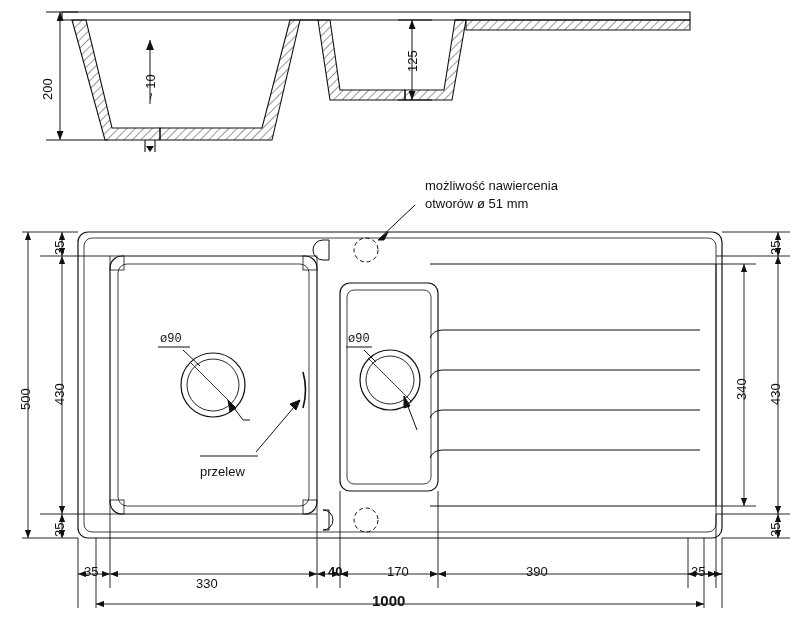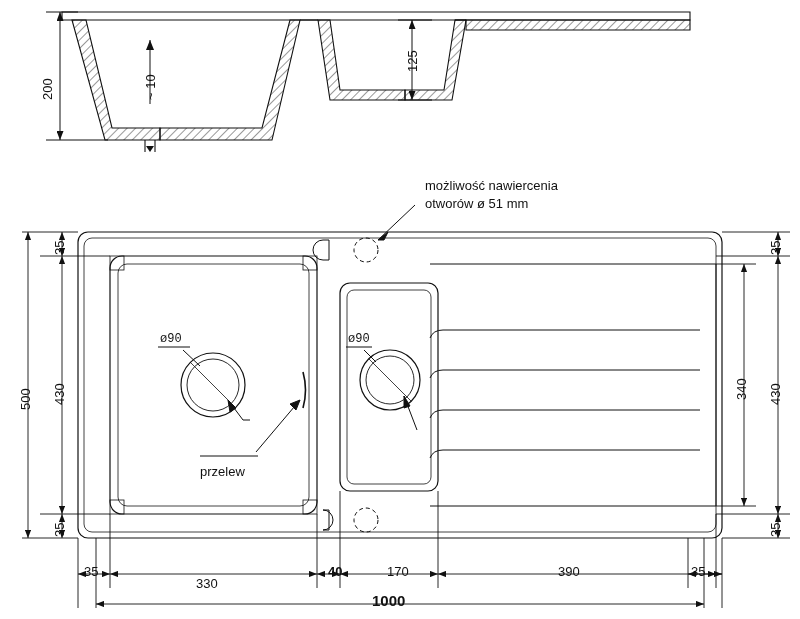--- a/index.html
+++ b/index.html
@@ -226,17 +226,17 @@
 
   <div class="lbl vert" style="left:768px; top:255px;">35</div>
   <div class="lbl vert" style="left:768px; top:537px;">35</div>
   <div class="lbl vert" style="left:768px; top:405px;">430</div>
   <div class="lbl vert" style="left:734px; top:400px;">340</div>
 
   <div class="lbl" style="left:84px; top:564px;">35</div>
   <div class="lbl" style="left:196px; top:576px;">330</div>
   <div class="lbl" style="left:328px; top:564px;font-weight:bold;">40</div>
   <div class="lbl" style="left:376px; top:564px;margin-left:11px;">170</div>
-  <div class="lbl" style="left:558px; top:564px;">390</div>
+  <div class="lbl" style="left:526px; top:564px;">390</div>
   <div class="lbl" style="left:691px; top:564px;">35</div>
 
   <div class="lbl big" style="left:372px; top:592px;font-weight:bold;">1000</div>
 </div>
 
 </body></html>

